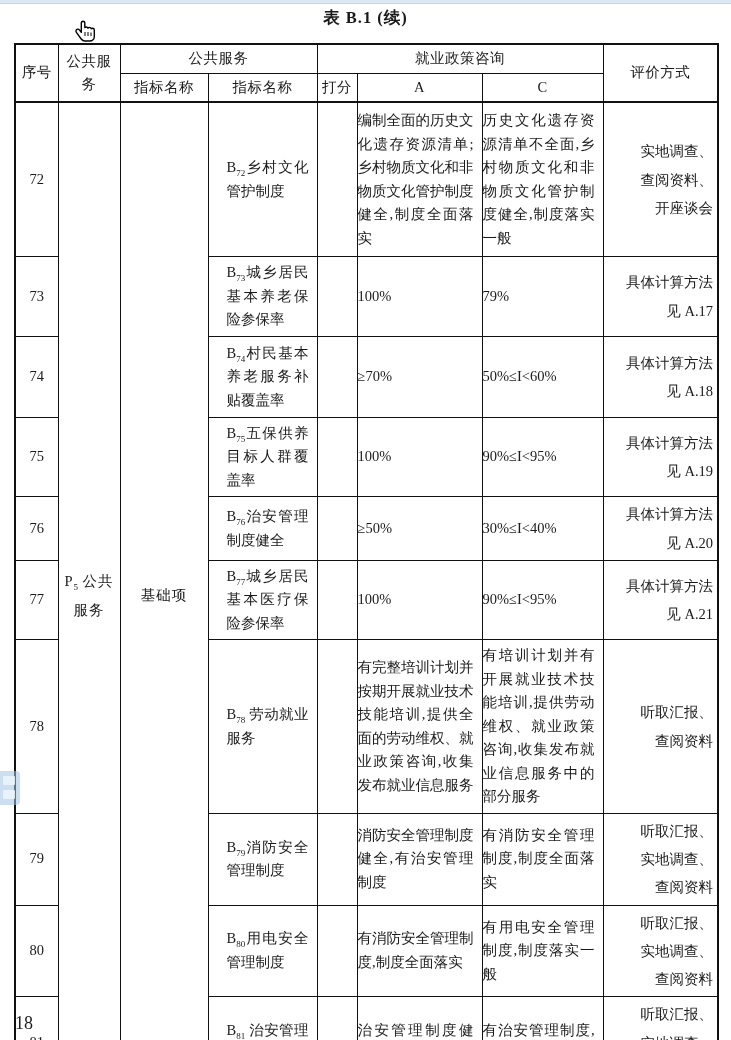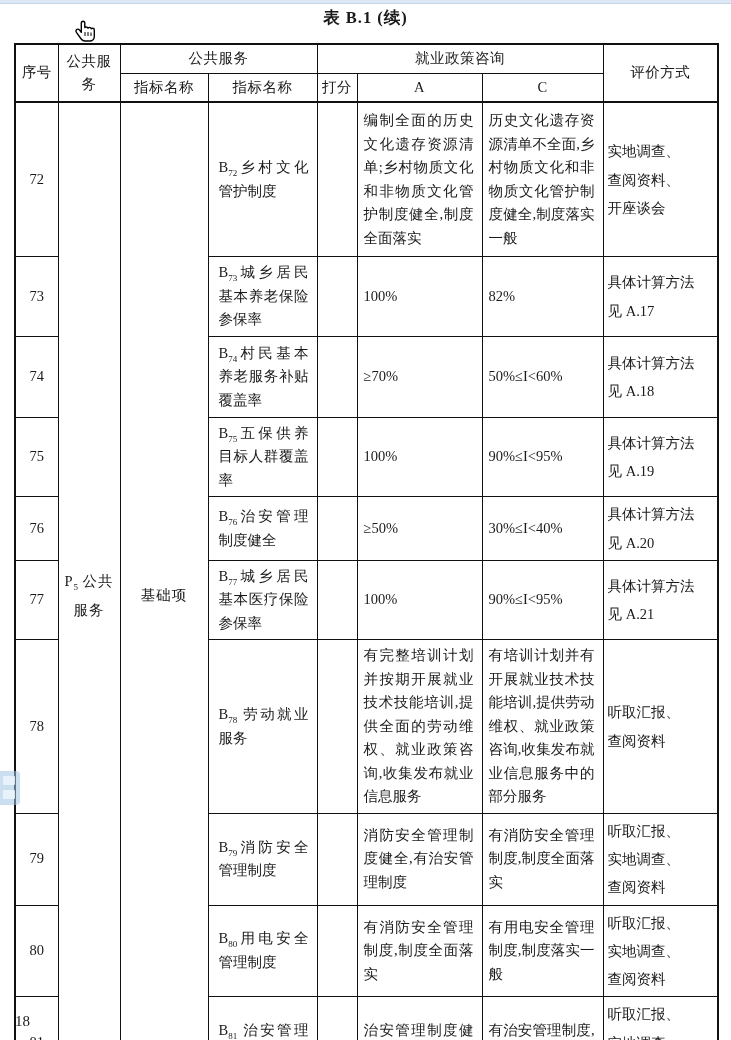--- a/index.html
+++ b/index.html
@@ -48,27 +48,27 @@
   }
   thead td {
     text-align: center; padding: 2px 2px; border-bottom-width: 2px;
     letter-spacing: 0.5px;
   }
   thead tr.h1 td { border-bottom-width: 1px; }
   thead tr.h1 td.sp2 { border-bottom-width: 2px; }
   .c-no    { text-align: center; }
   .c-l1    { text-align: center; line-height: 2.0; letter-spacing: 1px; padding: 3px 4px; }
   .c-type  { text-align: center; letter-spacing: 1px; }
-  .c-name  { text-align: justify; text-justify: inter-ideograph; padding: 4px 8px 4px 10px; }
+  .c-name  { text-align: justify; text-justify: inter-ideograph; padding: 4px 8px 4px 18px; }
   .c-score { padding: 0; }
-  .c-a, .c-c { text-align: justify; text-justify: inter-ideograph; padding: 4px 8px 4px 6px; }
-  .c-method { text-align: left; white-space: pre-line; line-height: 1.95; padding: 3px 4px; }
+  .c-a, .c-c { text-align: justify; text-justify: inter-ideograph; padding: 4px 8px 4px 0; }
+  .c-method { text-align: right; white-space: pre-line; line-height: 1.95; padding: 3px 4px; }
   sub.sx { font-size: 9px; line-height: 0; letter-spacing: 0; }
   .page-num {
-    position: absolute; left: 15px; top: 1013px; font-size: 15px;
+    position: absolute; left: 15px; top: 1013px; font-size: 18px;
   }
 </style>
 </head>
 <body>
 
 <div class="toolbar-edge"></div>
 
 <div class="doc-title">表 B.1 (续)</div>
 
 <svg class="hand-cursor" viewBox="0 0 24 28">
@@ -119,21 +119,21 @@
       <td class="c-c">历史文化遗存资源清单不全面,乡村物质文化和非物质文化管护制度健全,制度落实一般</td>
       <td class="c-method">实地调查、
 查阅资料、
 开座谈会</td>
     </tr>
     <tr style="height:78px">
       <td class="c-no">73</td>
       <td class="c-name"><span>B</span><sub class="sx">73</sub><span>城乡居民基本养老保险参保率</span></td>
       <td class="c-score"></td>
       <td class="c-a">100%</td>
-      <td class="c-c">82%</td>
+      <td class="c-c">79%</td>
       <td class="c-method">具体计算方法
 见 A.17</td>
     </tr>
     <tr style="height:81px">
       <td class="c-no">74</td>
       <td class="c-name"><span>B</span><sub class="sx">74</sub><span>村民基本养老服务补贴覆盖率</span></td>
       <td class="c-score"></td>
       <td class="c-a">≥70%</td>
       <td class="c-c">50%≤I&lt;60%</td>
       <td class="c-method">具体计算方法

